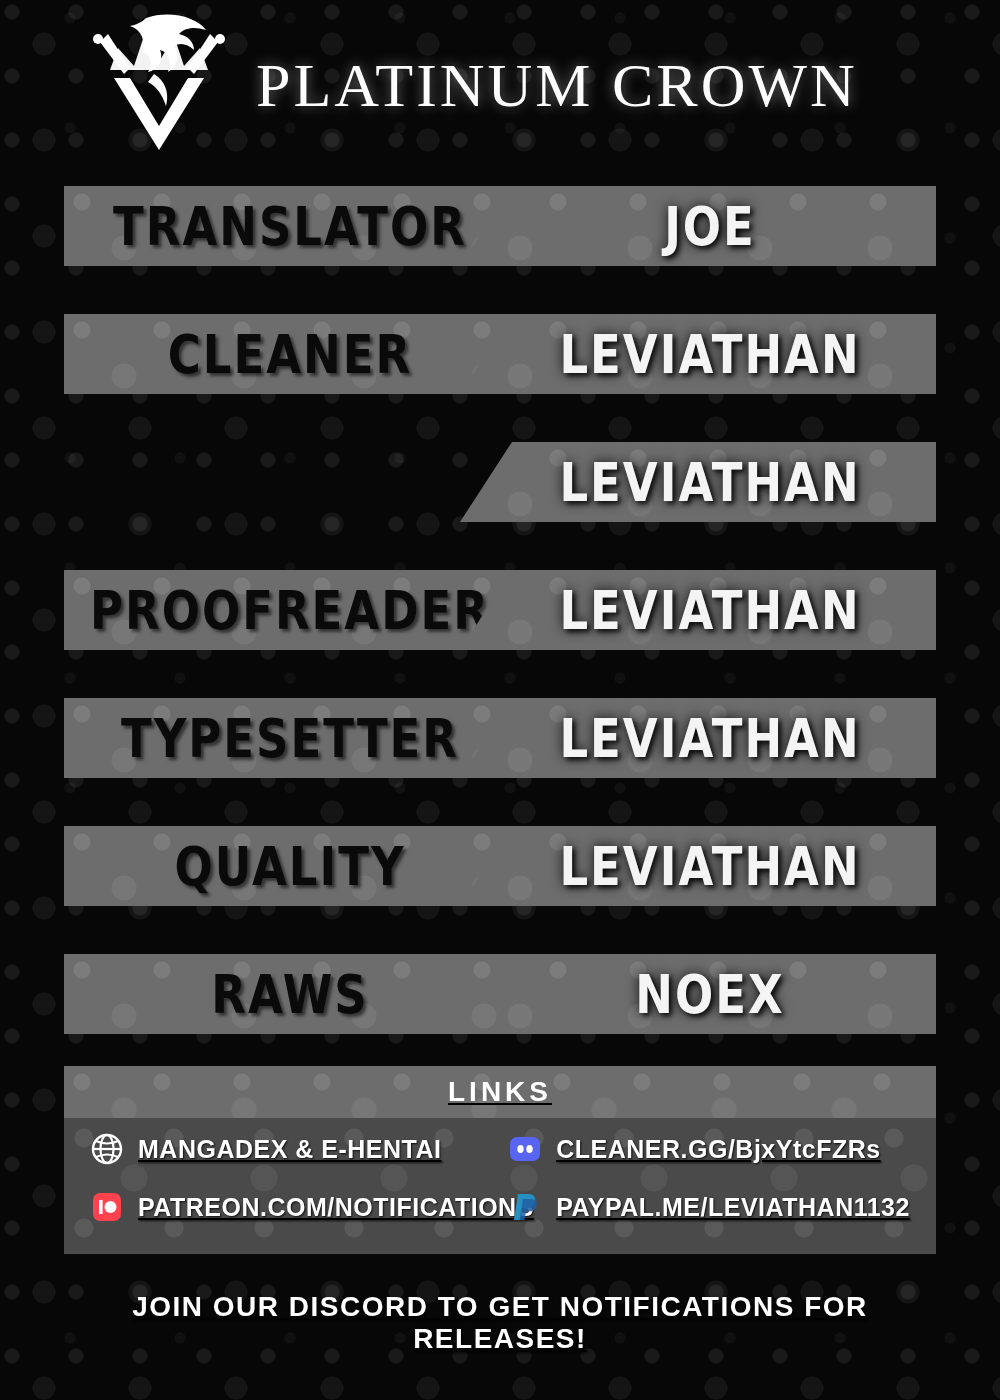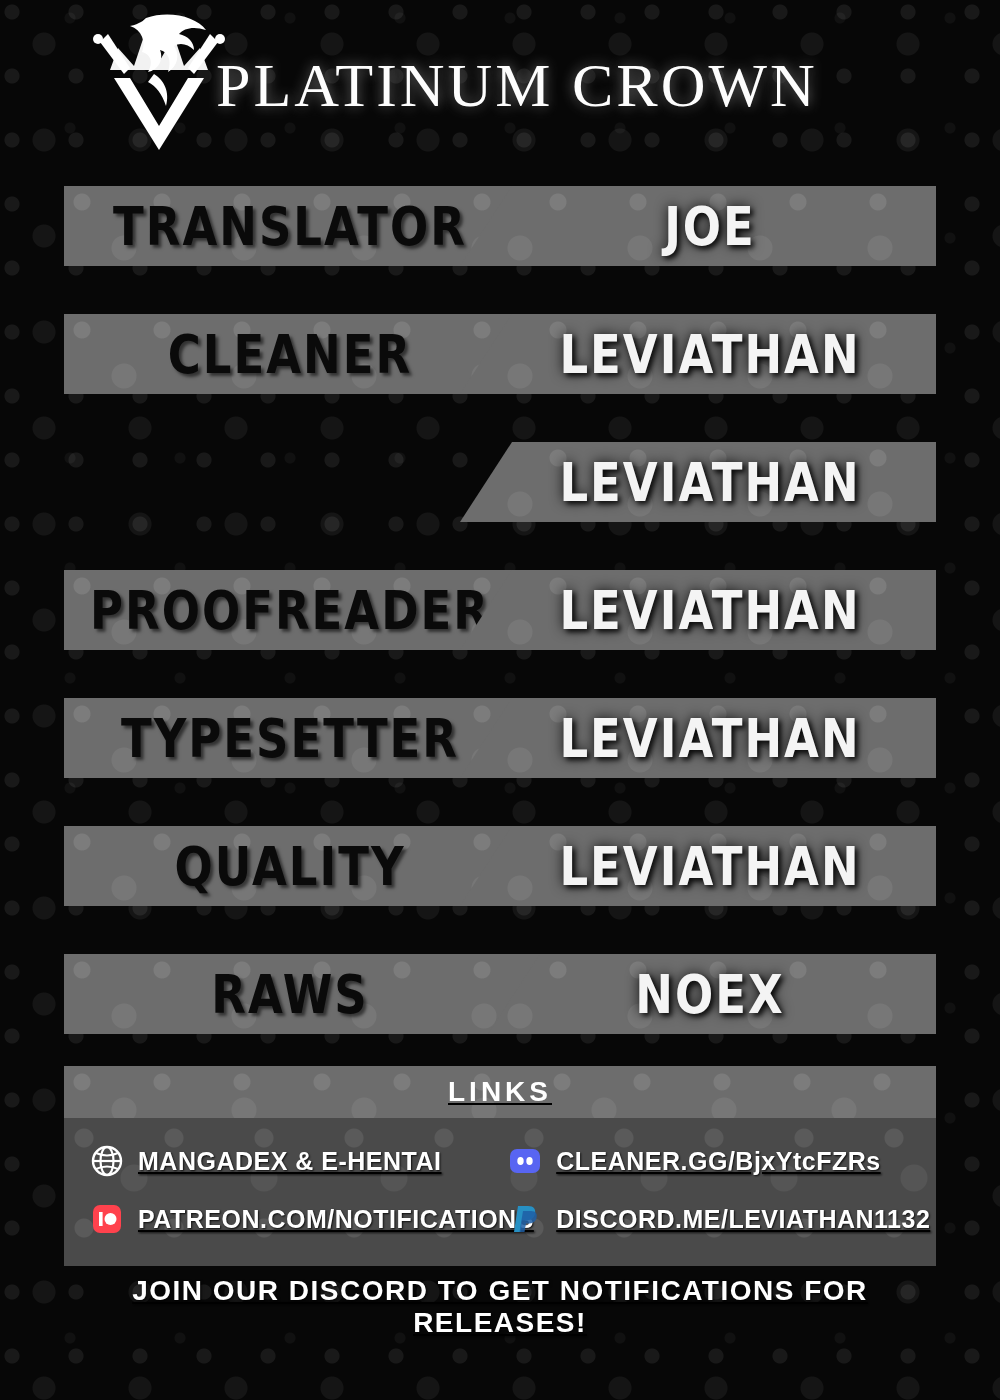--- a/index.html
+++ b/index.html
@@ -23,21 +23,21 @@
     background-size:64px 64px, 96px 96px, 110px 110px;
     overflow:hidden;
   }
 
   
   .header {
     position:relative;
     height:170px;
     display:flex;
     align-items:center;
-    padding-left:46px;
+    padding-left:86px;
     text-align:center;
   }
   .logo {
     position:absolute;
     left:84px; top:8px;
     width:150px; height:150px;
   }
   .site-title {
     margin-left:170px;
     color:#fdfdfd;
@@ -122,21 +122,21 @@
     font-size:28px;
     font-weight:bold;
     letter-spacing:4px;
   }
   .links-body {
     background:#4a4a4a;
     background-image:
       radial-gradient(circle at 20px 20px, rgba(255,255,255,0.085) 9px, rgba(255,255,255,0) 10px),
       radial-gradient(circle at 70px 60px, rgba(255,255,255,0.06) 13px, rgba(255,255,255,0) 14px);
     background-size:90px 90px, 130px 130px;
-    padding:14px 26px 18px 26px;
+    padding:2px 26px 18px 26px;
   }
   .link-line {
     display:flex;
     align-items:center;
     justify-content:space-between;
     height:58px;
   }
   .link-item {
     display:flex;
     align-items:center;
@@ -152,21 +152,21 @@
     white-space:nowrap;
     text-shadow:1px 1px 2px rgba(0,0,0,0.8);
   }
   .ico {
     width:34px; height:34px;
     flex:0 0 34px;
     display:flex; align-items:center; justify-content:center;
   }
 
   .footer-note {
-    margin-top:9px;
+    margin-top:37px;
     text-align:center;
     color:#ffffff;
     font-size:28px;
     font-weight:bold;
     letter-spacing:1.5px;
     text-shadow:1px 1px 3px rgba(0,0,0,0.9);
   }
 </style>
 </head>
 <body>
@@ -299,21 +299,21 @@
           </span>
           <span class="link-text">PATREON.COM/NOTIFICATIONS</span>
         </div>
         <div class="link-item right">
           <span class="ico">
             <svg viewBox="0 0 32 32" width="32" height="32" aria-hidden="true">
               <path d="M9 3 h10 c6 0 8 3.5 7 8 c-1 4.5-4.5 6.5-9.5 6.5 H13 L11.5 29 H5 Z" fill="#2790C3"></path>
               <path d="M14 8 h8 c5 0 6.5 3 5.5 7 c-1 4-4 5.5-8.5 5.5 H17 L15.5 29 H10.5 Z" fill="#1F5FA6" opacity="0.85"></path>
             </svg>
           </span>
-          <span class="link-text">DISCORD.ME/LEVIATHAN1132</span>
+          <span class="link-text">PAYPAL.ME/LEVIATHAN1132</span>
         </div>
       </div>
 
     </div>
 
     <div class="footer-note">JOIN OUR DISCORD TO GET NOTIFICATIONS FOR RELEASES!</div>
   </div>
 
 </div>
 

